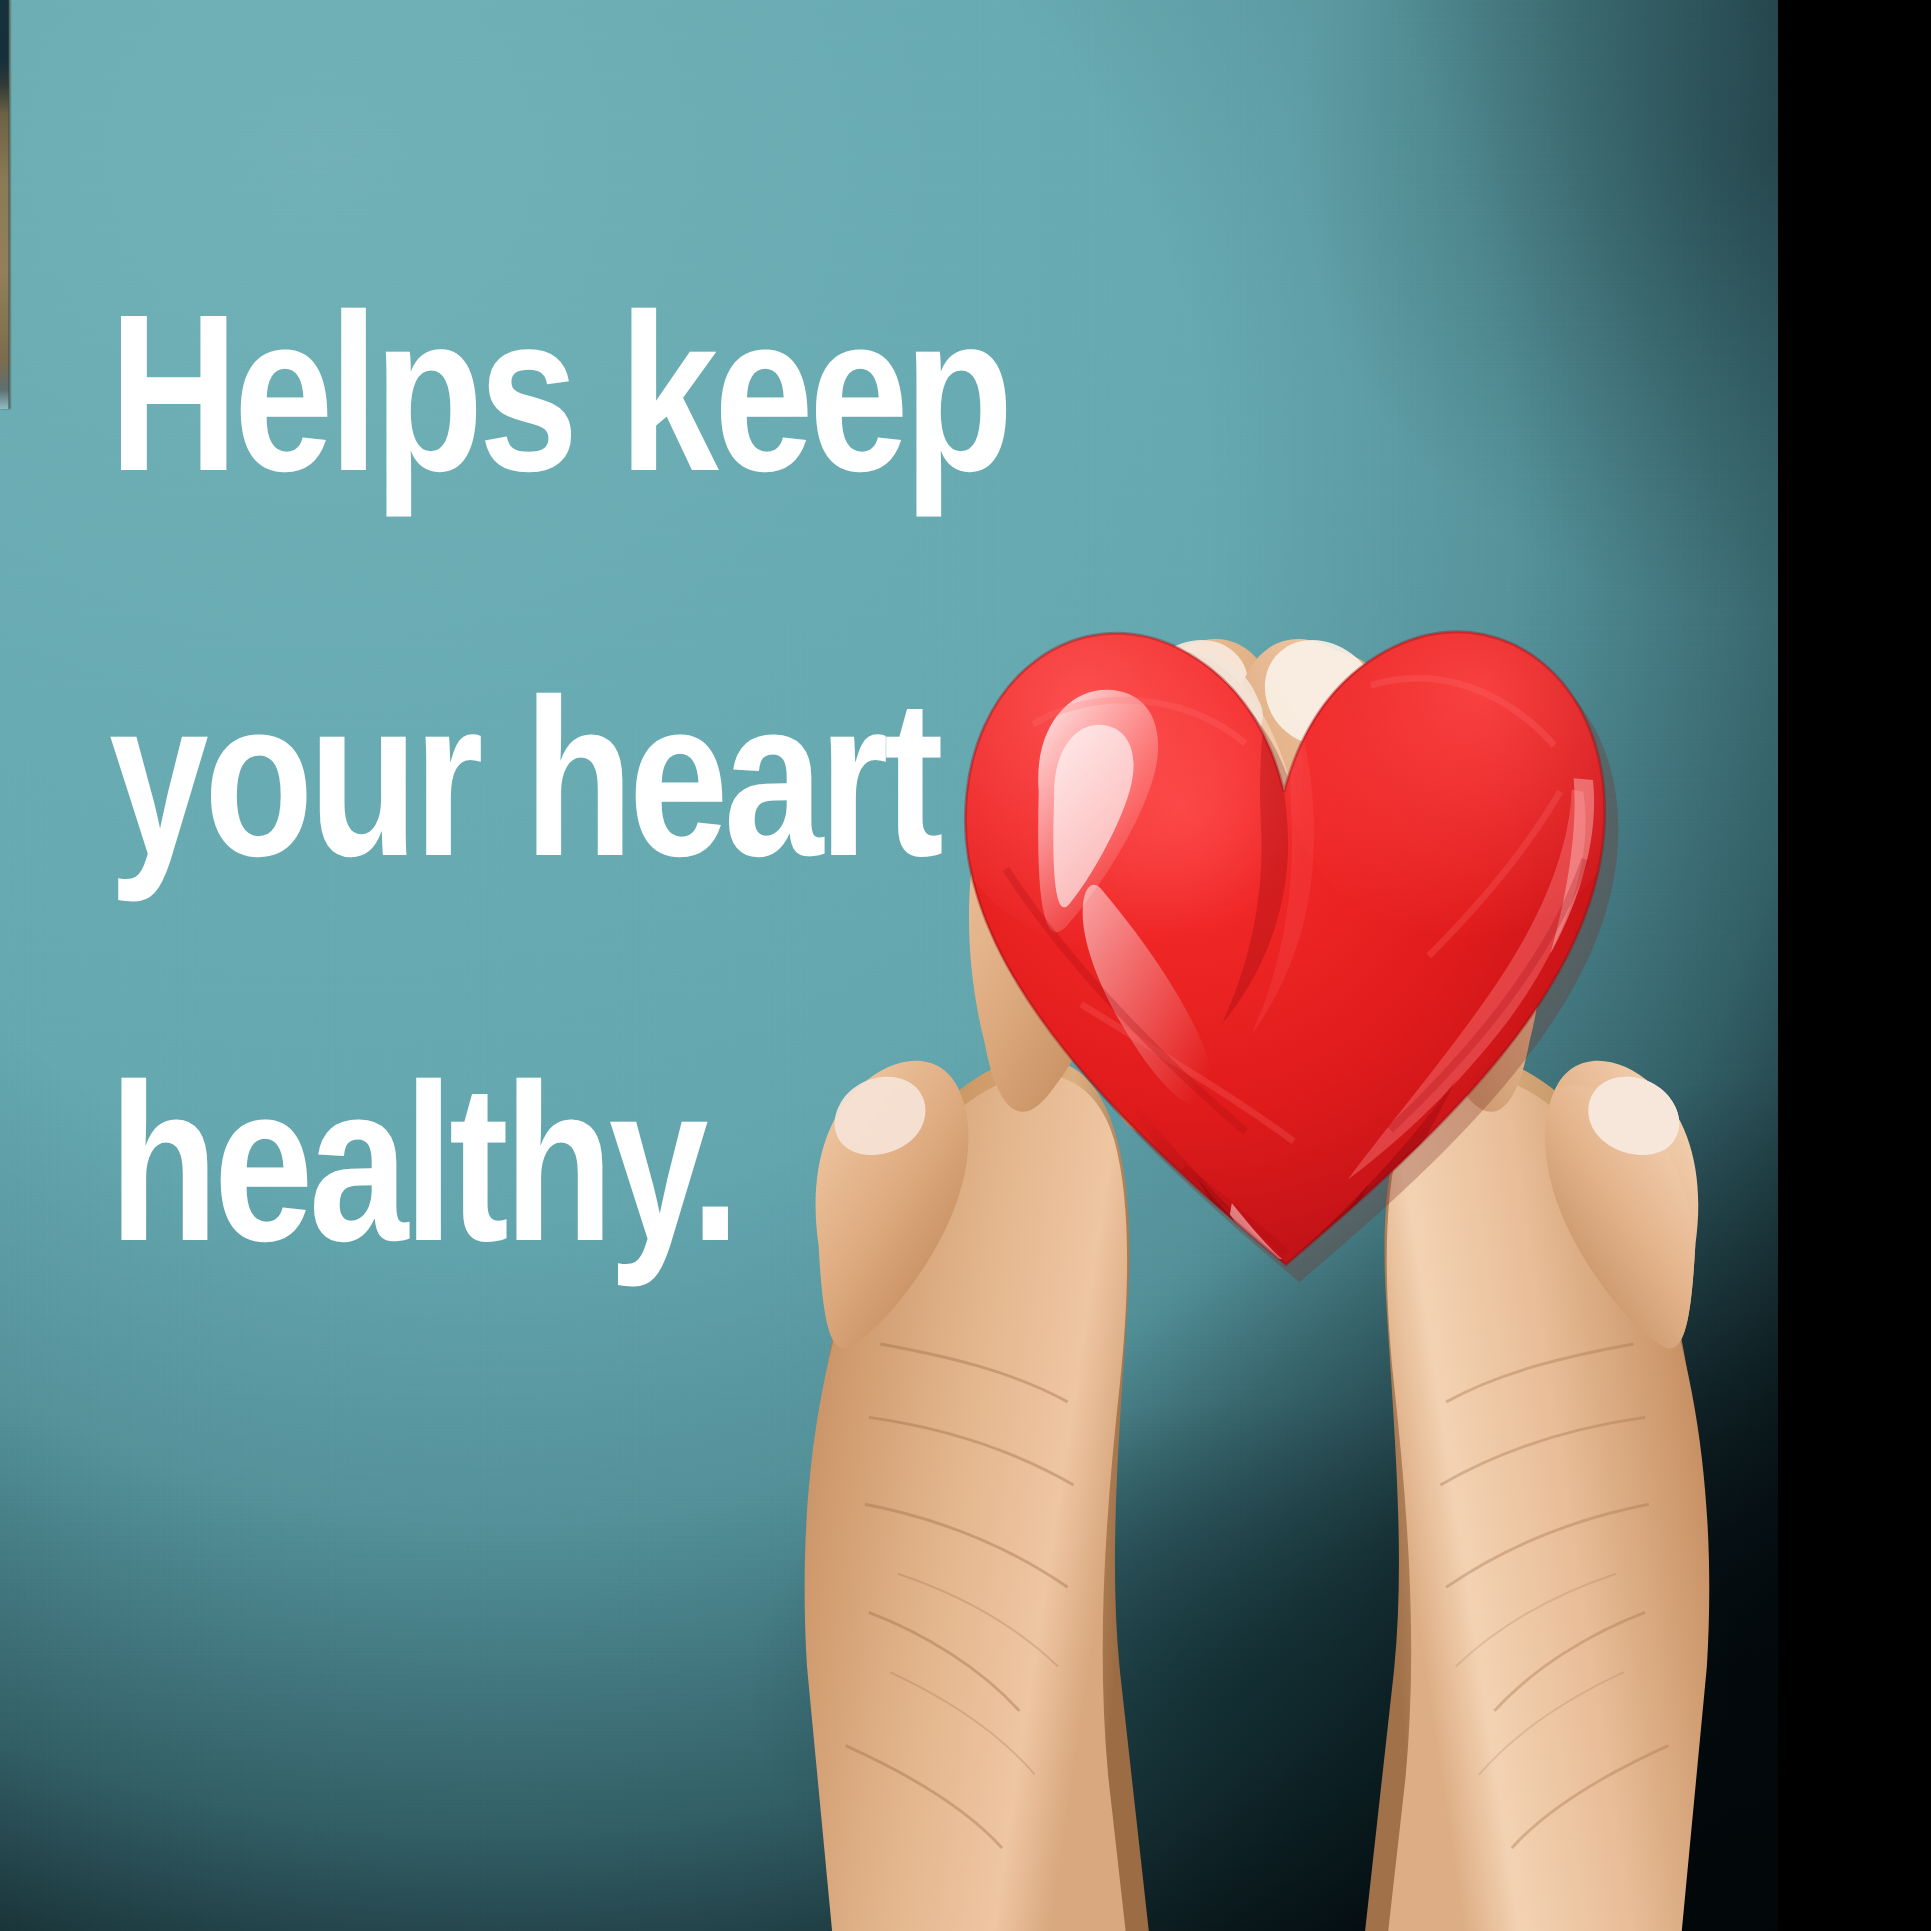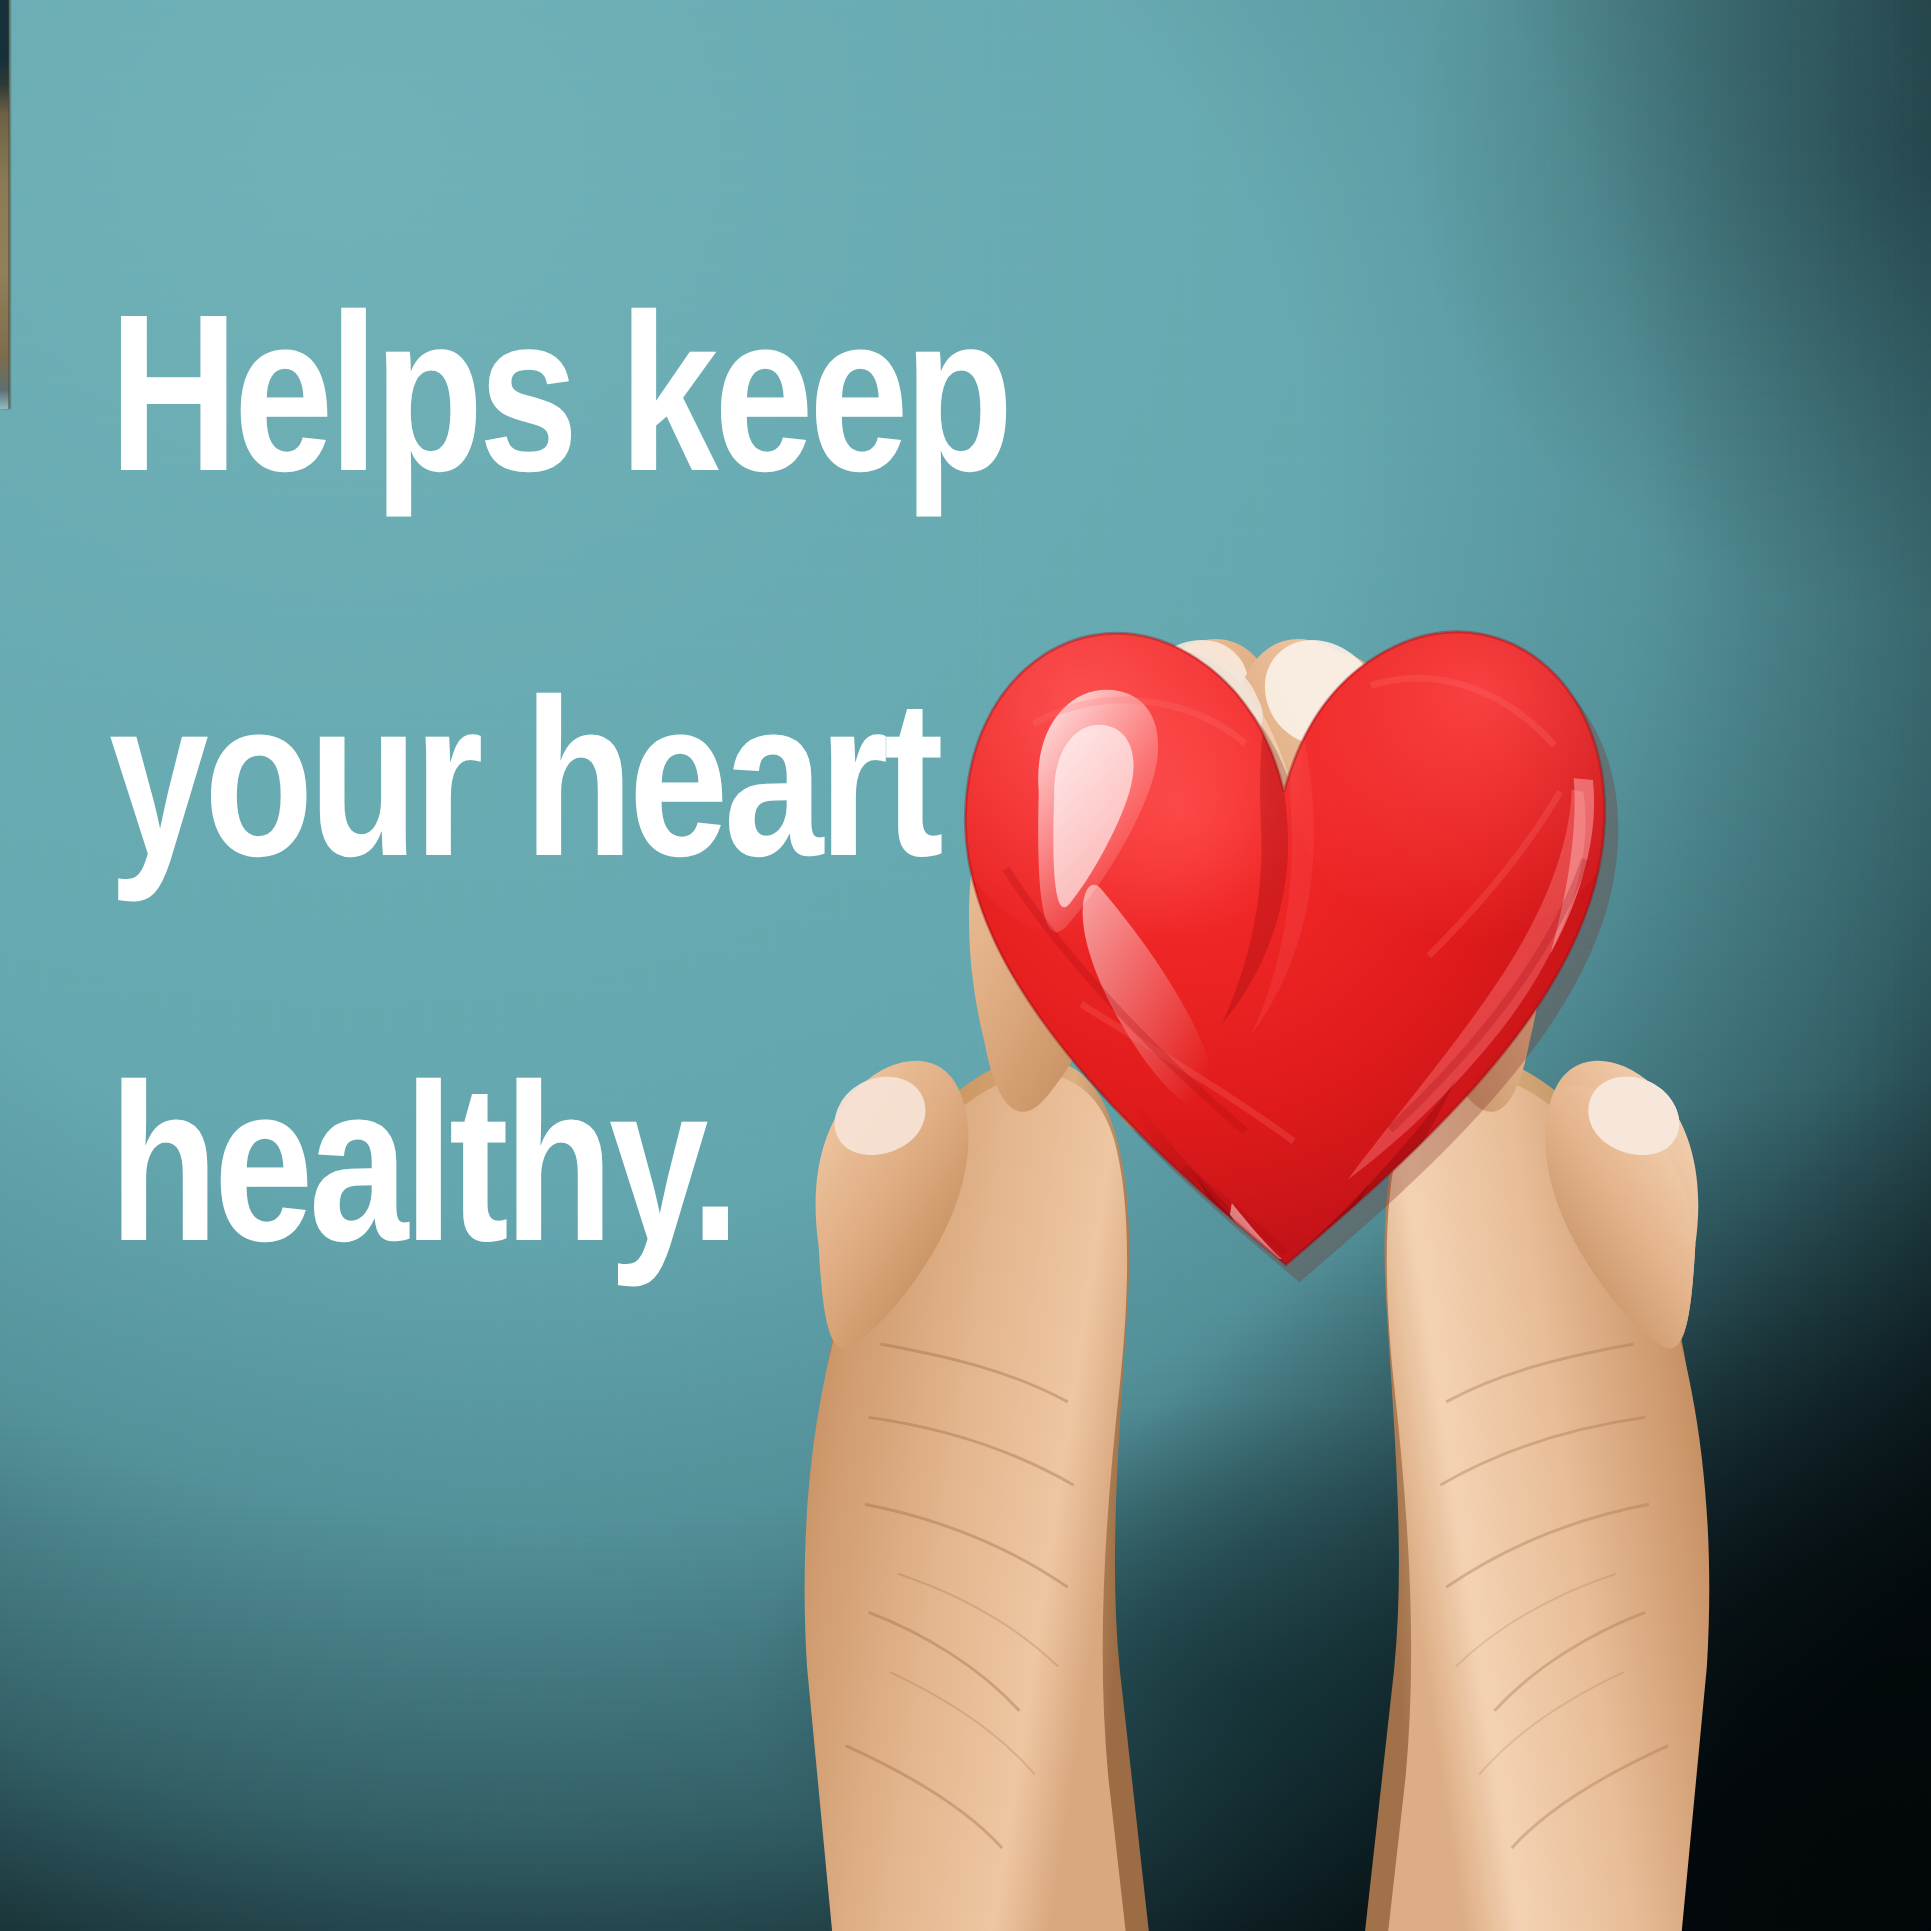--- a/index.html
+++ b/index.html
@@ -1,20 +1,20 @@
 <!DOCTYPE html>
 <html><head>
 <meta charset="utf-8">
 <style>
   html,body{margin:0;padding:0;background:#000;}
   body{width:1931px;height:1931px;overflow:hidden;font-family:"Liberation Sans",sans-serif;}
 
   #poster{
     position:relative;
-    width:1931px;height:1931px;
+    width:1778px;height:1931px;
     overflow:hidden;
     background:#63a6ae;
   }
 
   
   .bg-base{
     position:absolute;inset:0;
     background:
       radial-gradient(ellipse 150% 130% at 18% 8%, #6eb0b6 0%, #63a6ae 38%, #5a9ca6 62%, #4e8d98 100%);
   }

